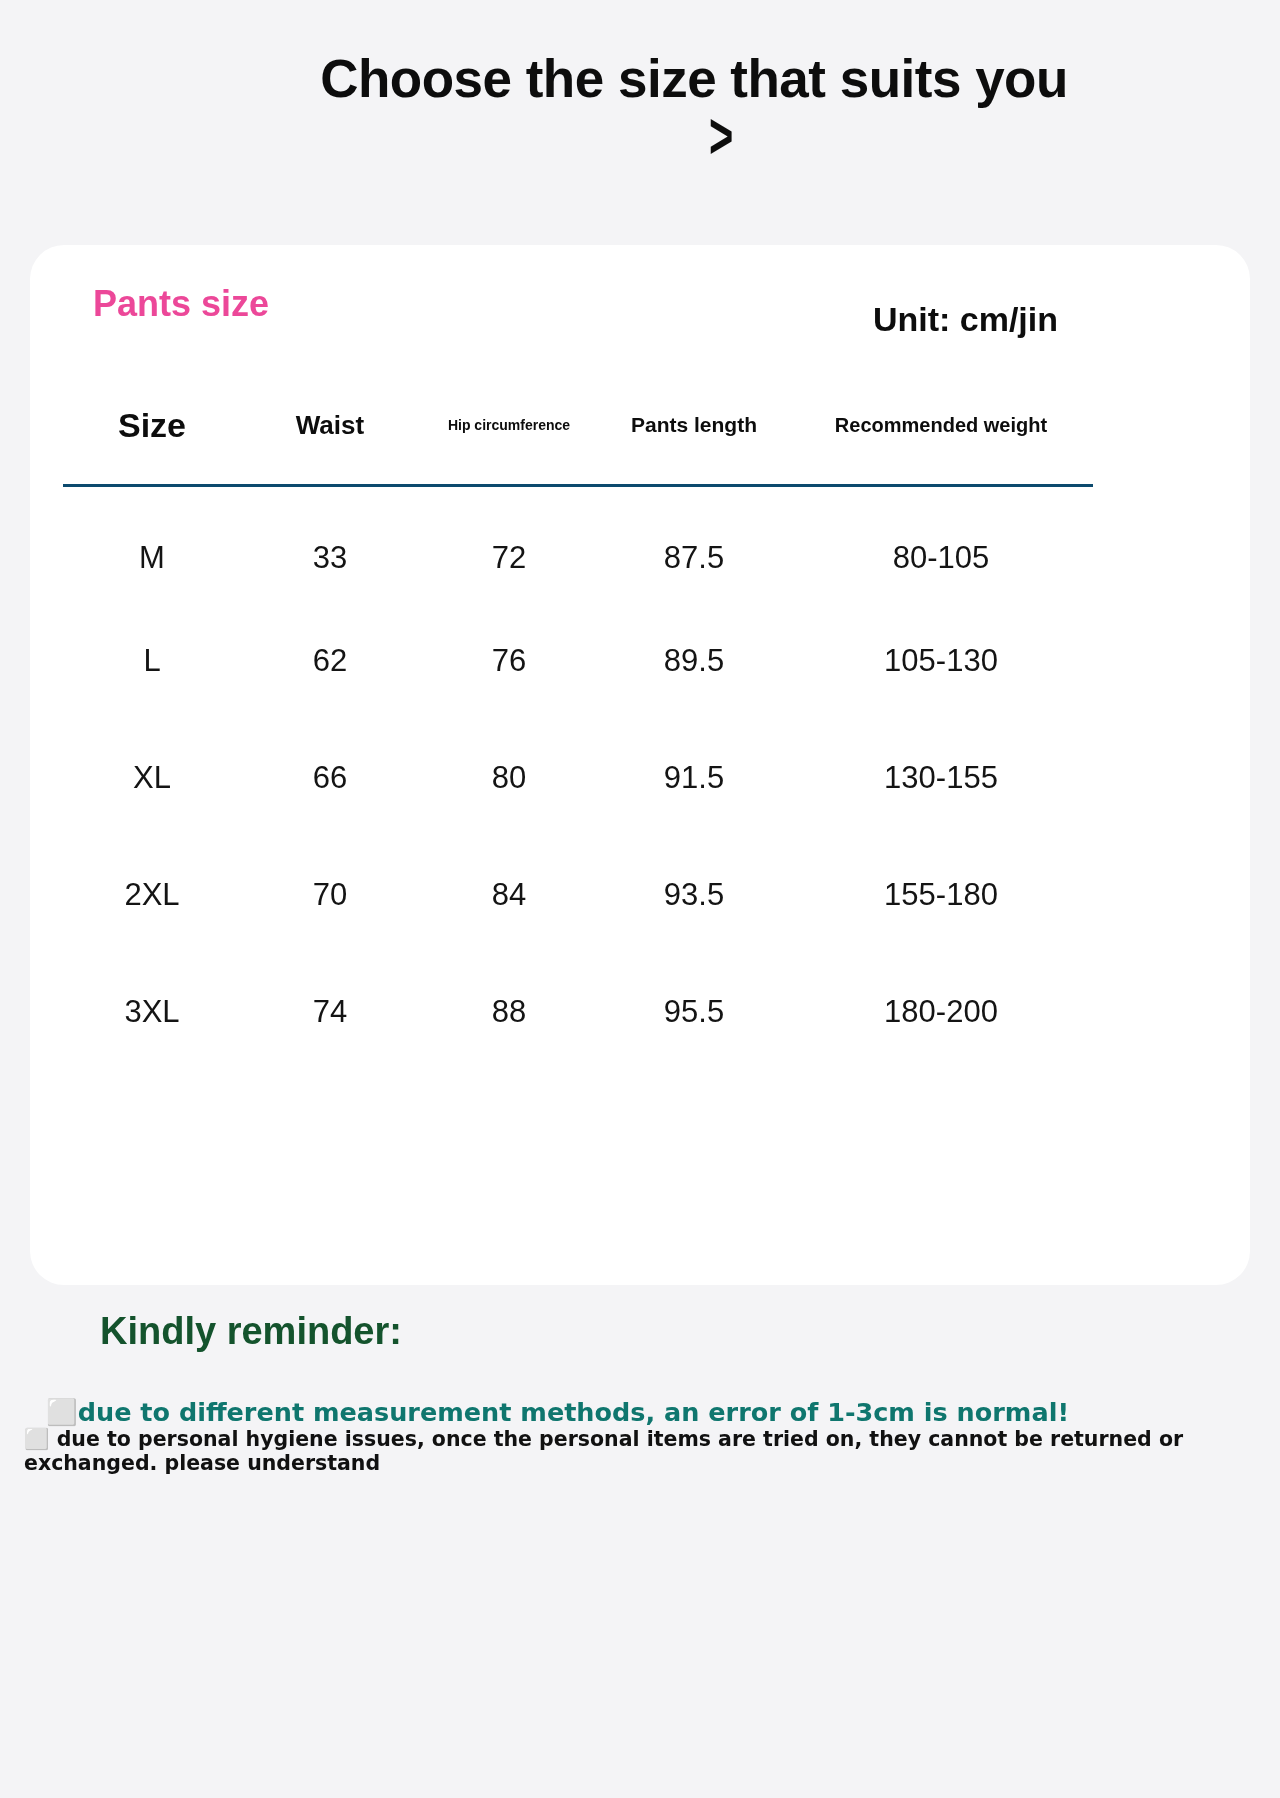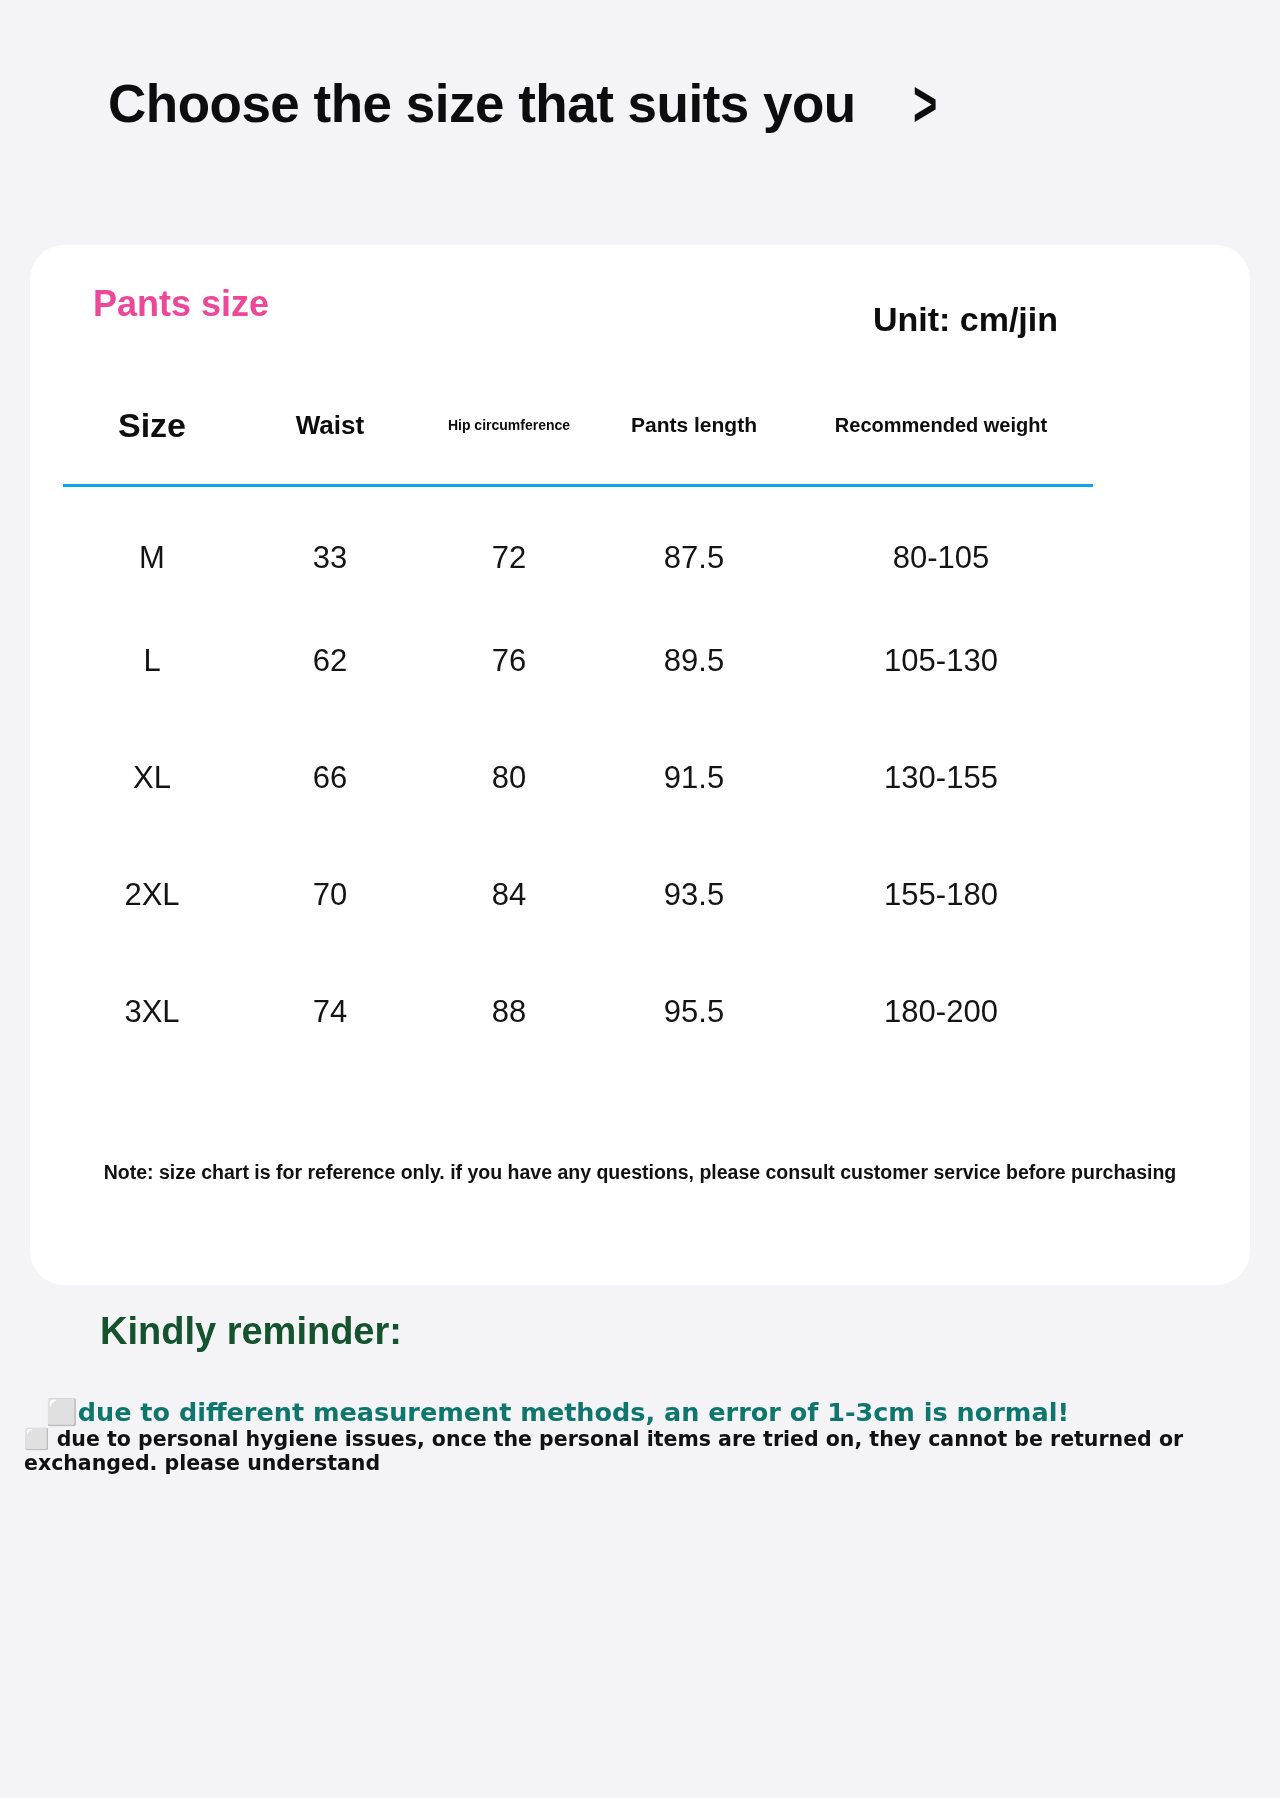--- a/index.html
+++ b/index.html
@@ -25,20 +25,21 @@
   
   .header {
     position: absolute;
     left: 0;
     top: 48px;
     width: 1280px;
     height: 110px;
     display: flex;
     align-items: center;
     padding-left: 108px;
+    flex-direction: column;
   }
   .header-title {
     font-size: 53px;
     font-weight: 700;
     letter-spacing: -0.5px;
     color: #0d0d0d;
     white-space: nowrap;
   }
   .header-arrow {
     margin-left: 54px;
@@ -106,21 +107,21 @@
     color: #0d0d0d;
     height: 90px;
   }
   th.h0 { font-size: 34px; }
   th.h1 { font-size: 26px; }
   th.h2 { font-size: 14px; line-height: 1.15; }
   th.h3 { font-size: 21px; }
   th.h4 { font-size: 20px; }
 
   table.size-table thead tr {
-    border-bottom: 3px solid #0ea5e9;
+    border-bottom: 3px solid #0c4a6e;
   }
 
   table.size-table tbody td {
     text-align: center;
     font-size: 31px;
     font-weight: 400;
     color: #141414;
     height: 117px;
     vertical-align: middle;
   }
@@ -236,21 +237,20 @@
         <tr>
           <td>3XL</td>
           <td>74</td>
           <td>88</td>
           <td>95.5</td>
           <td>180-200</td>
         </tr>
       </tbody>
     </table>
 
-    <div class="note">Note: size chart is for reference only. if you have any questions, please consult customer service before purchasing</div>
   </div>
 
   <div class="reminder">
     <div class="reminder-title">Kindly reminder:</div>
     <div class="reminder-line1 sq">⬜due to different measurement methods, an error of 1-3cm is normal!</div>
     <div class="reminder-line2 sq">⬜ due to personal hygiene issues, once the personal items are tried on, they cannot be returned or exchanged. please understand</div>
   </div>
 
 </div>
 

